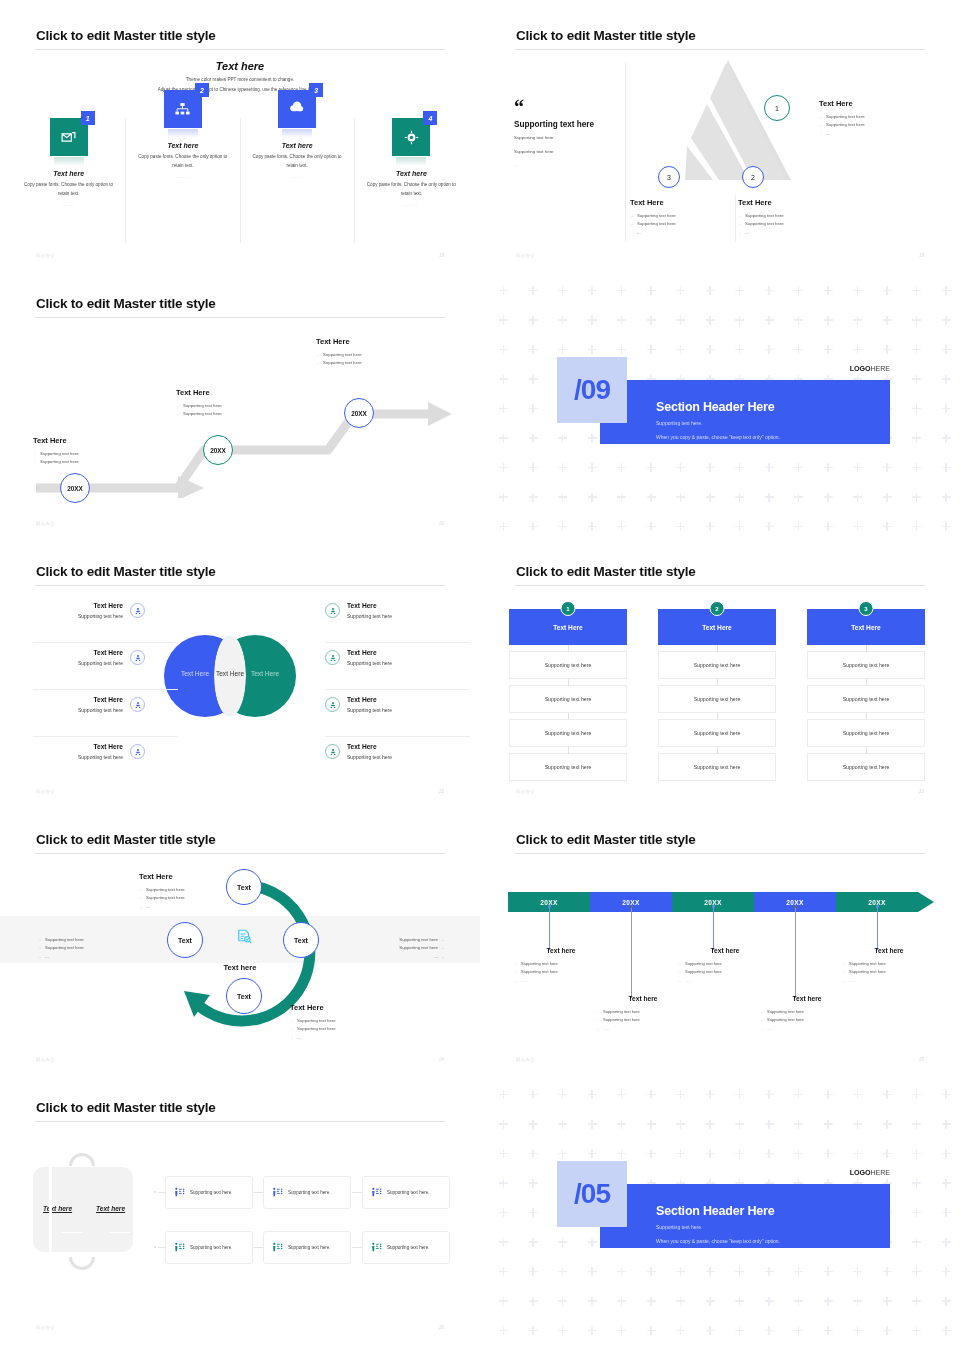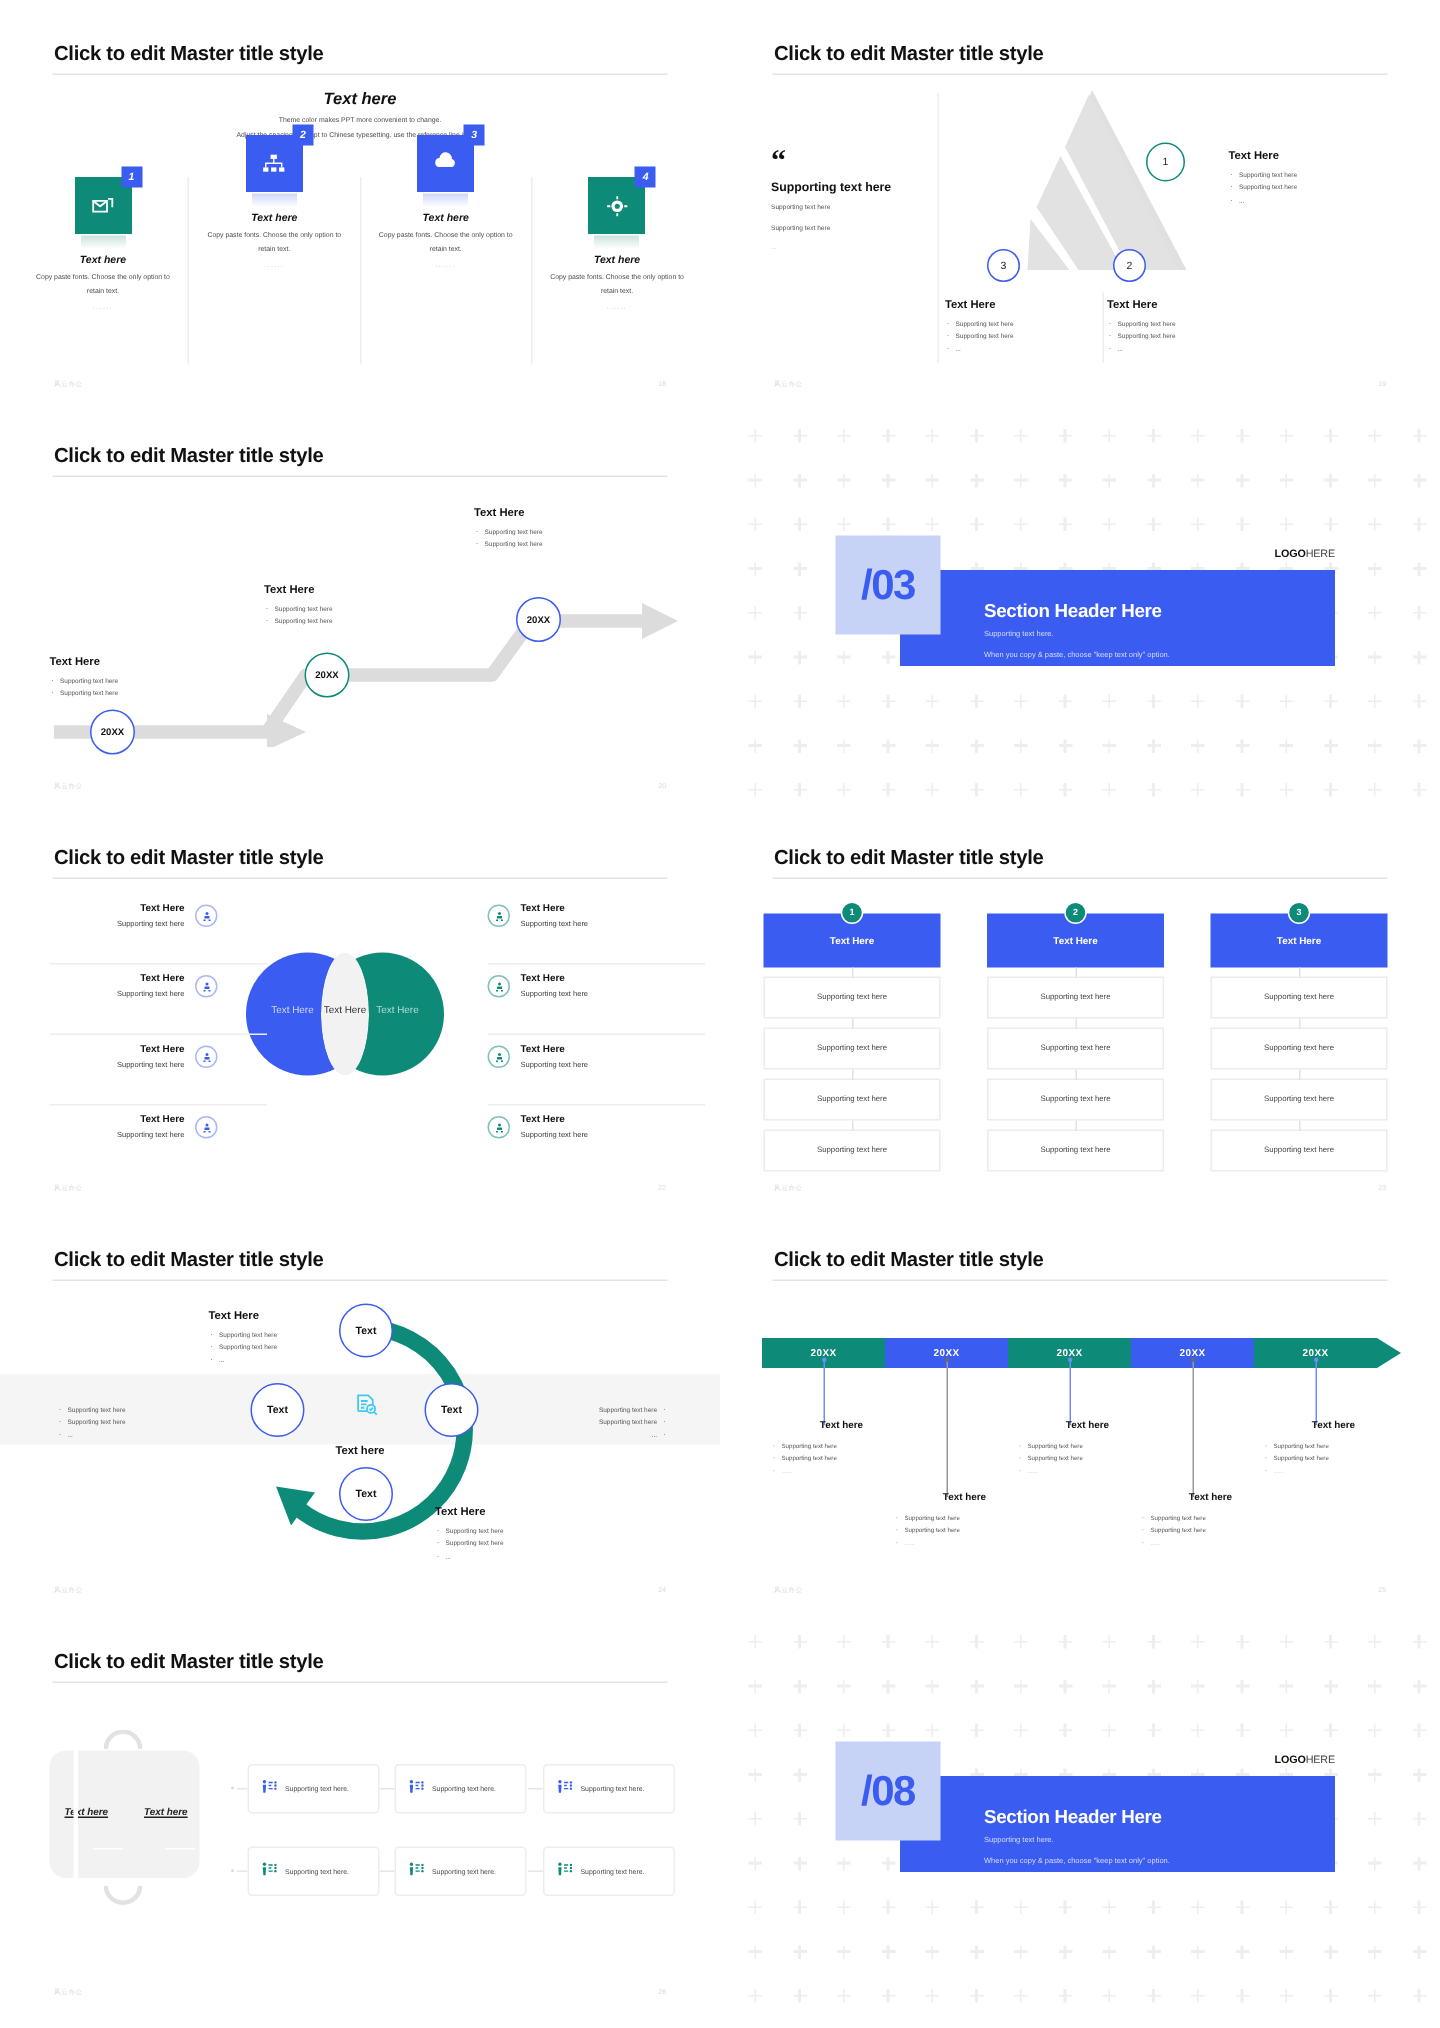--- a/index.html
+++ b/index.html
@@ -590,21 +590,21 @@
           <div class="plus" style="left: 255px; top: 254px;"></div>
           <div class="plus" style="left: 284.5px; top: 254px;"></div>
           <div class="plus" style="left: 314px; top: 254px;"></div>
           <div class="plus" style="left: 343.5px; top: 254px;"></div>
           <div class="plus" style="left: 373px; top: 254px;"></div>
           <div class="plus" style="left: 402.5px; top: 254px;"></div>
           <div class="plus" style="left: 432px; top: 254px;"></div>
           <div class="plus" style="left: 461.5px; top: 254px;"></div>
         </div>
       <div class="num-chip">
-        <span>/03</span>
+        <span>/09</span>
       </div>
       <div class="logo-here">
         <span class="a">LOGO</span><span class="b">HERE</span>
       </div>
       <div class="sec-band">
         <h2>Section Header Here</h2>
         <p>Supporting text here.</p>
         <p>When you copy &amp; paste, choose "keep text only" option.</p>
       </div>
     </div>
@@ -1169,21 +1169,21 @@
           <div class="plus" style="left: 255px; top: 254px;"></div>
           <div class="plus" style="left: 284.5px; top: 254px;"></div>
           <div class="plus" style="left: 314px; top: 254px;"></div>
           <div class="plus" style="left: 343.5px; top: 254px;"></div>
           <div class="plus" style="left: 373px; top: 254px;"></div>
           <div class="plus" style="left: 402.5px; top: 254px;"></div>
           <div class="plus" style="left: 432px; top: 254px;"></div>
           <div class="plus" style="left: 461.5px; top: 254px;"></div>
         </div>
       <div class="num-chip">
-        <span>/08</span>
+        <span>/05</span>
       </div>
       <div class="logo-here">
         <span class="a">LOGO</span><span class="b">HERE</span>
       </div>
       <div class="sec-band">
         <h2>Section Header Here</h2>
         <p>Supporting text here.</p>
         <p>When you copy &amp; paste, choose "keep text only" option.</p>
       </div>
     </div>

